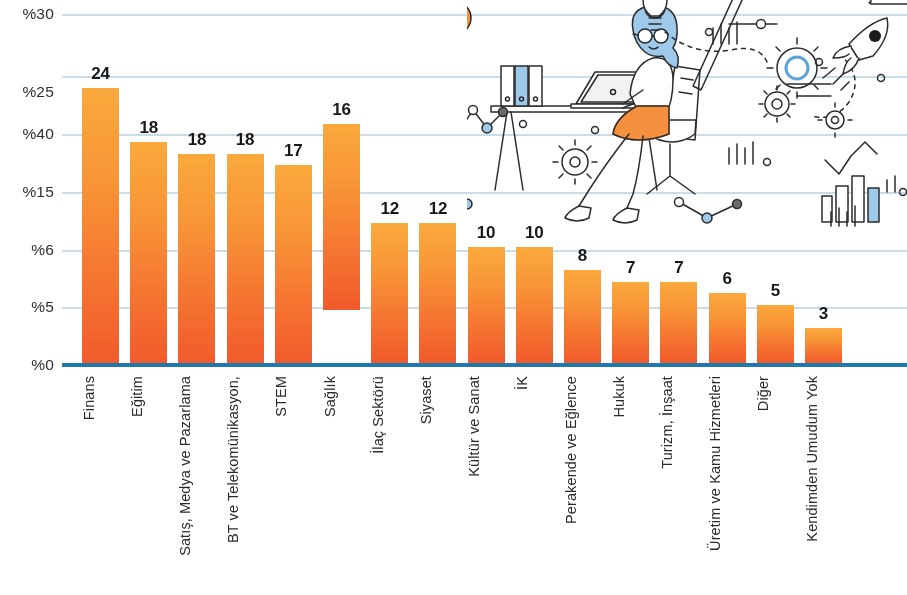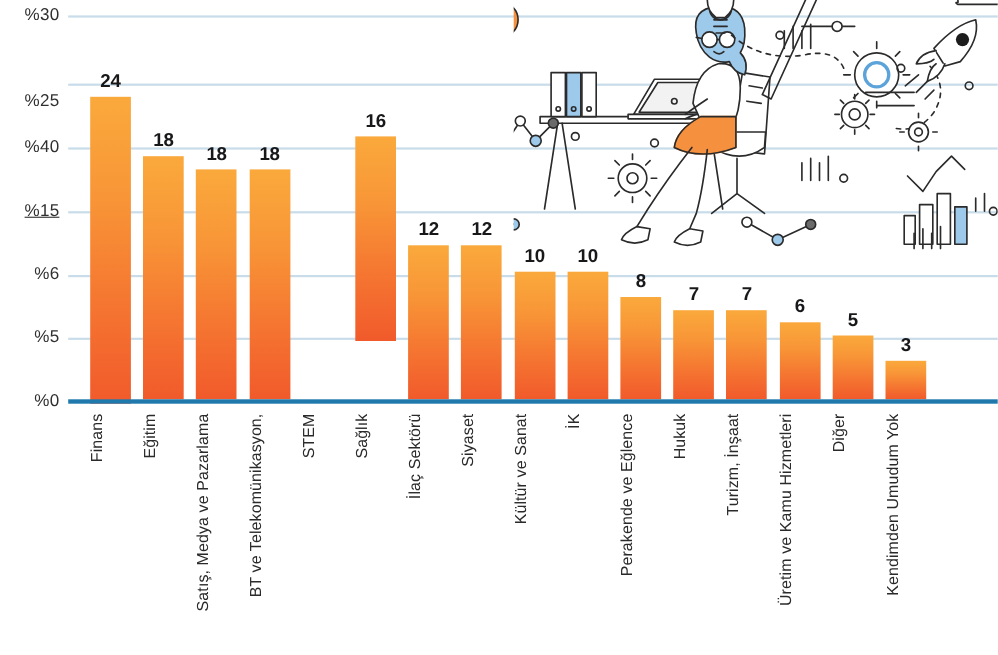--- a/index.html
+++ b/index.html
@@ -297,21 +297,21 @@
         <circle cx="300" cy="168" r="3.5"></circle>
         <circle cx="-6" cy="162" r="4"></circle>
         <circle cx="128" cy="136" r="3.5"></circle>
       </g>
     </svg>
 
     <div class="y-axis">
       <div class="y-tick" style="top:14px;">%30</div>
       <div class="y-tick" style="top:92px;">%25</div>
       <div class="y-tick" style="top:134px;">%40</div>
-      <div class="y-tick" style="top:192px;text-decoration:underline;">%15</div>
+      <div class="y-tick" style="top:192px;">%15</div>
       <div class="y-tick" style="top:250px;">%6</div>
       <div class="y-tick" style="top:307px;">%5</div>
       <div class="y-tick" style="top:365px;">%0</div>
     </div>
 
     <div class="bars-layer">
         <div class="bar-group" style="left: 70px; height: 275px; text-decoration: underline;">
           <div class="bar-value" style="top: -24px;">24</div>
           <div class="bar" style="height: 279.2px;"></div>
         </div>
@@ -320,20 +320,24 @@
           <div class="bar" style="height: 221.033px;"></div>
         </div>
         <div class="bar-group" style="left: 166.4px; height: 209.4px;">
           <div class="bar-value" style="top: -24px;">18</div>
           <div class="bar" style="height: 209.4px;"></div>
         </div>
         <div class="bar-group" style="left: 214.6px; height: 209.4px;">
           <div class="bar-value" style="top: -24px;">18</div>
           <div class="bar" style="height: 209.4px;"></div>
         </div>
+        <div class="bar-group" style="left: 262.8px; height: 197.767px;">
+          <div class="bar-value" style="top: -24px;">17</div>
+          <div class="bar" style="height: 197.767px;"></div>
+        </div>
         <div class="bar-group" style="left: 311px; height: 239px;">
           <div class="bar-value" style="top: -24px;">16</div>
           <div class="bar" style="height: 186.133px;"></div>
         </div>
         <div class="bar-group" style="left: 359.2px; height: 139.6px;">
           <div class="bar-value" style="top: -24px;">12</div>
           <div class="bar" style="height: 139.6px;"></div>
         </div>
         <div class="bar-group" style="left: 407.4px; height: 139.6px;">
           <div class="bar-value" style="top: -24px;">12</div>

